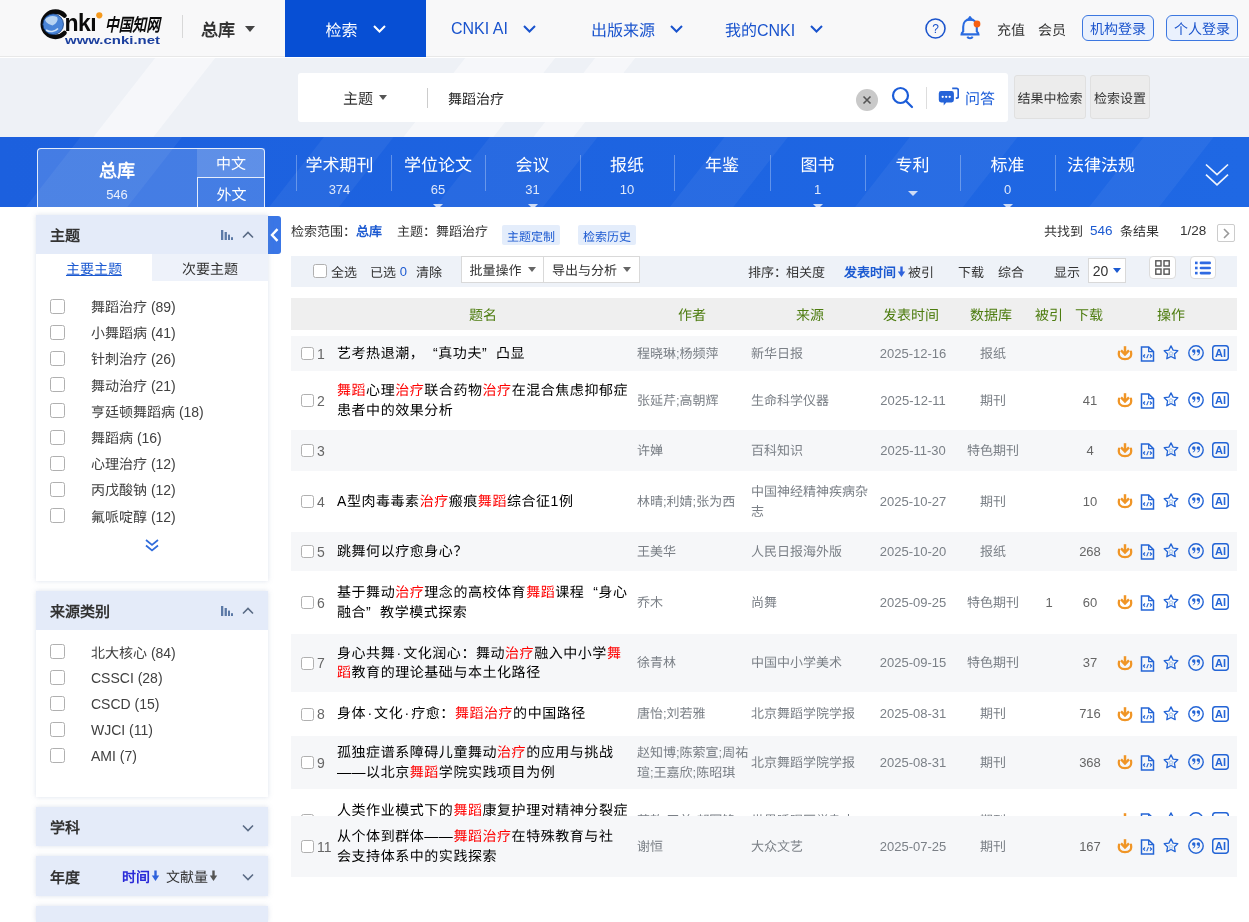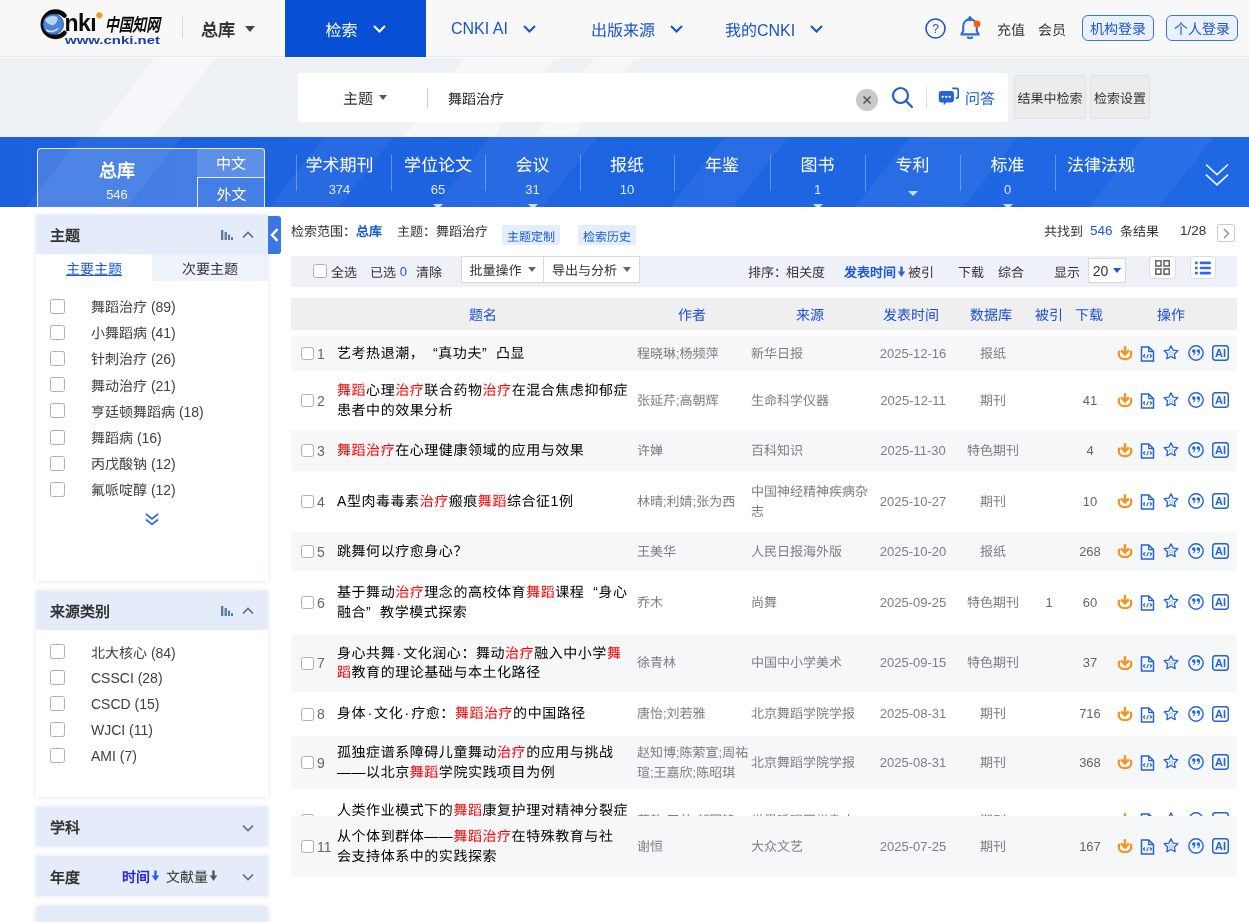--- a/index.html
+++ b/index.html
@@ -29,21 +29,21 @@
 .phead { height:39px; background:#e4ebf9; display:flex; align-items:center; padding:0 14px; }
 .phead .tt { font-size:15px; font-weight:bold; color:#333; }
 .chk { width:14px; height:14px; border:1px solid #b0b0b0; border-radius:2.5px; background:#fff; display:inline-block; flex:none; }
 .sitem .chk { width:15px; height:15px; }
 .cnum .chk { width:13px; height:13px; }
 .sitem { display:flex; align-items:center; gap:26px; font-size:14px; color:#404040; padding-left:14px; }
 
 #main { position:absolute; left:291px; top:215px; width:946px; }
 .chip { position:absolute; top:10px; width:58px; height:20px; background:#e4edfb; color:#1c5ad1; font-size:12px; display:flex; align-items:center; justify-content:center; border-radius:2px; }
 #toolbar { position:absolute; left:0; top:41px; width:946px; height:31px; background:#eef2f8; display:flex; align-items:center; }
-#thead { position:absolute; left:0; top:83px; width:946px; height:32px; background:#efefef; color:#1d4ed8; font-size:14px; }
+#thead { position:absolute; left:0; top:83px; width:946px; height:32px; background:#efefef; color:#4d7c0f; font-size:14px; }
 .th { position:absolute; top:0; height:32px; display:flex; align-items:center; justify-content:center; }
 .row { position:absolute; left:0; width:946px; display:flex; align-items:center; }
 .row.g { background:#f6f7f9; }
 .cnum { position:absolute; display:flex; align-items:center; gap:3px; color:#666; font-size:14px; }
 .title { position:absolute; left:46px; width:304px; font-size:14px; color:#000; line-height:19.5px; letter-spacing:0.55px; font-weight:500;}
 .qo { display:inline-block; width:14px; text-align:right; }
 .qc { display:inline-block; width:14px; text-align:left; }
 .dot { display:inline-block; width:8px; text-align:center; }
 .title .r { color:#fe0000; }
 .gcol { position:absolute; color:#7b8087; font-size:13px; line-height:19.3px; }
@@ -245,20 +245,24 @@
             <div class="sitem" style="height:26.2px;">
               <span class="chk"></span>
               <span>亨廷顿舞蹈病 (18)</span>
             </div>
             <div class="sitem" style="height:26.2px;">
               <span class="chk"></span>
               <span>舞蹈病 (16)</span>
             </div>
             <div class="sitem" style="height:26.2px;">
               <span class="chk"></span>
+              <span>心理治疗 (12)</span>
+            </div>
+            <div class="sitem" style="height:26.2px;">
+              <span class="chk"></span>
               <span>丙戊酸钠 (12)</span>
             </div>
             <div class="sitem" style="height:26.2px;">
               <span class="chk"></span>
               <span>氟哌啶醇 (12)</span>
             </div>
           </div>
         </div>
       <div style="text-align:center;margin-top:9px;"><svg width="16" height="13" viewBox="0 0 16 13">
             <path d="M2 1l6 5 6-5M2 6.5l6 5 6-5" stroke="#2f6bdb" stroke-width="1.7" fill="none"></path>
@@ -483,21 +487,20 @@
                   <text x="8.6" y="12" font-size="11" text-anchor="middle" fill="#2465d6" font-family="Liberation Sans" font-weight="bold">AI</text>
                 </svg></span>
             </div>
           </div>
         </div>
 <div class="row g" style="top:215px;height:41px;">
           <div class="cnum" style="left:10px;">
             <span class="chk"></span>
             <span>3</span>
           </div>
-          <div class="title"><span class="r">舞蹈治疗</span>在心理健康领域的应用与效果</div>
           <div class="gcol" style="left:346px;width:114px;">许婵</div>
           <div class="gcol" style="left:460px;width:120px;">百科知识</div>
           <div class="gcol" style="left:580px;width:84px;text-align:center;font-size:13px;">2025-11-30</div>
           <div class="gcol" style="left:666px;width:72px;text-align:center;">特色期刊</div>
           <div class="gcol" style="left:777px;width:44px;text-align:center;color:#666;">4</div>
           <div style="position:absolute;left:0;top:0;width:946px;height:41px;">
             <div class="abs" style="left:0;top:12px;width:946px;height:16px;">
               <span class="abs" style="left:826px;"><svg width="16" height="16" viewBox="0 0 16 16">
                   <path d="M8 1.2v7.2" stroke="#f09526" stroke-width="2.5" fill="none"></path>
                   <path d="M4 5.4L8 9.4l4-4" fill="none" stroke="#f09526" stroke-width="2.5"></path>

